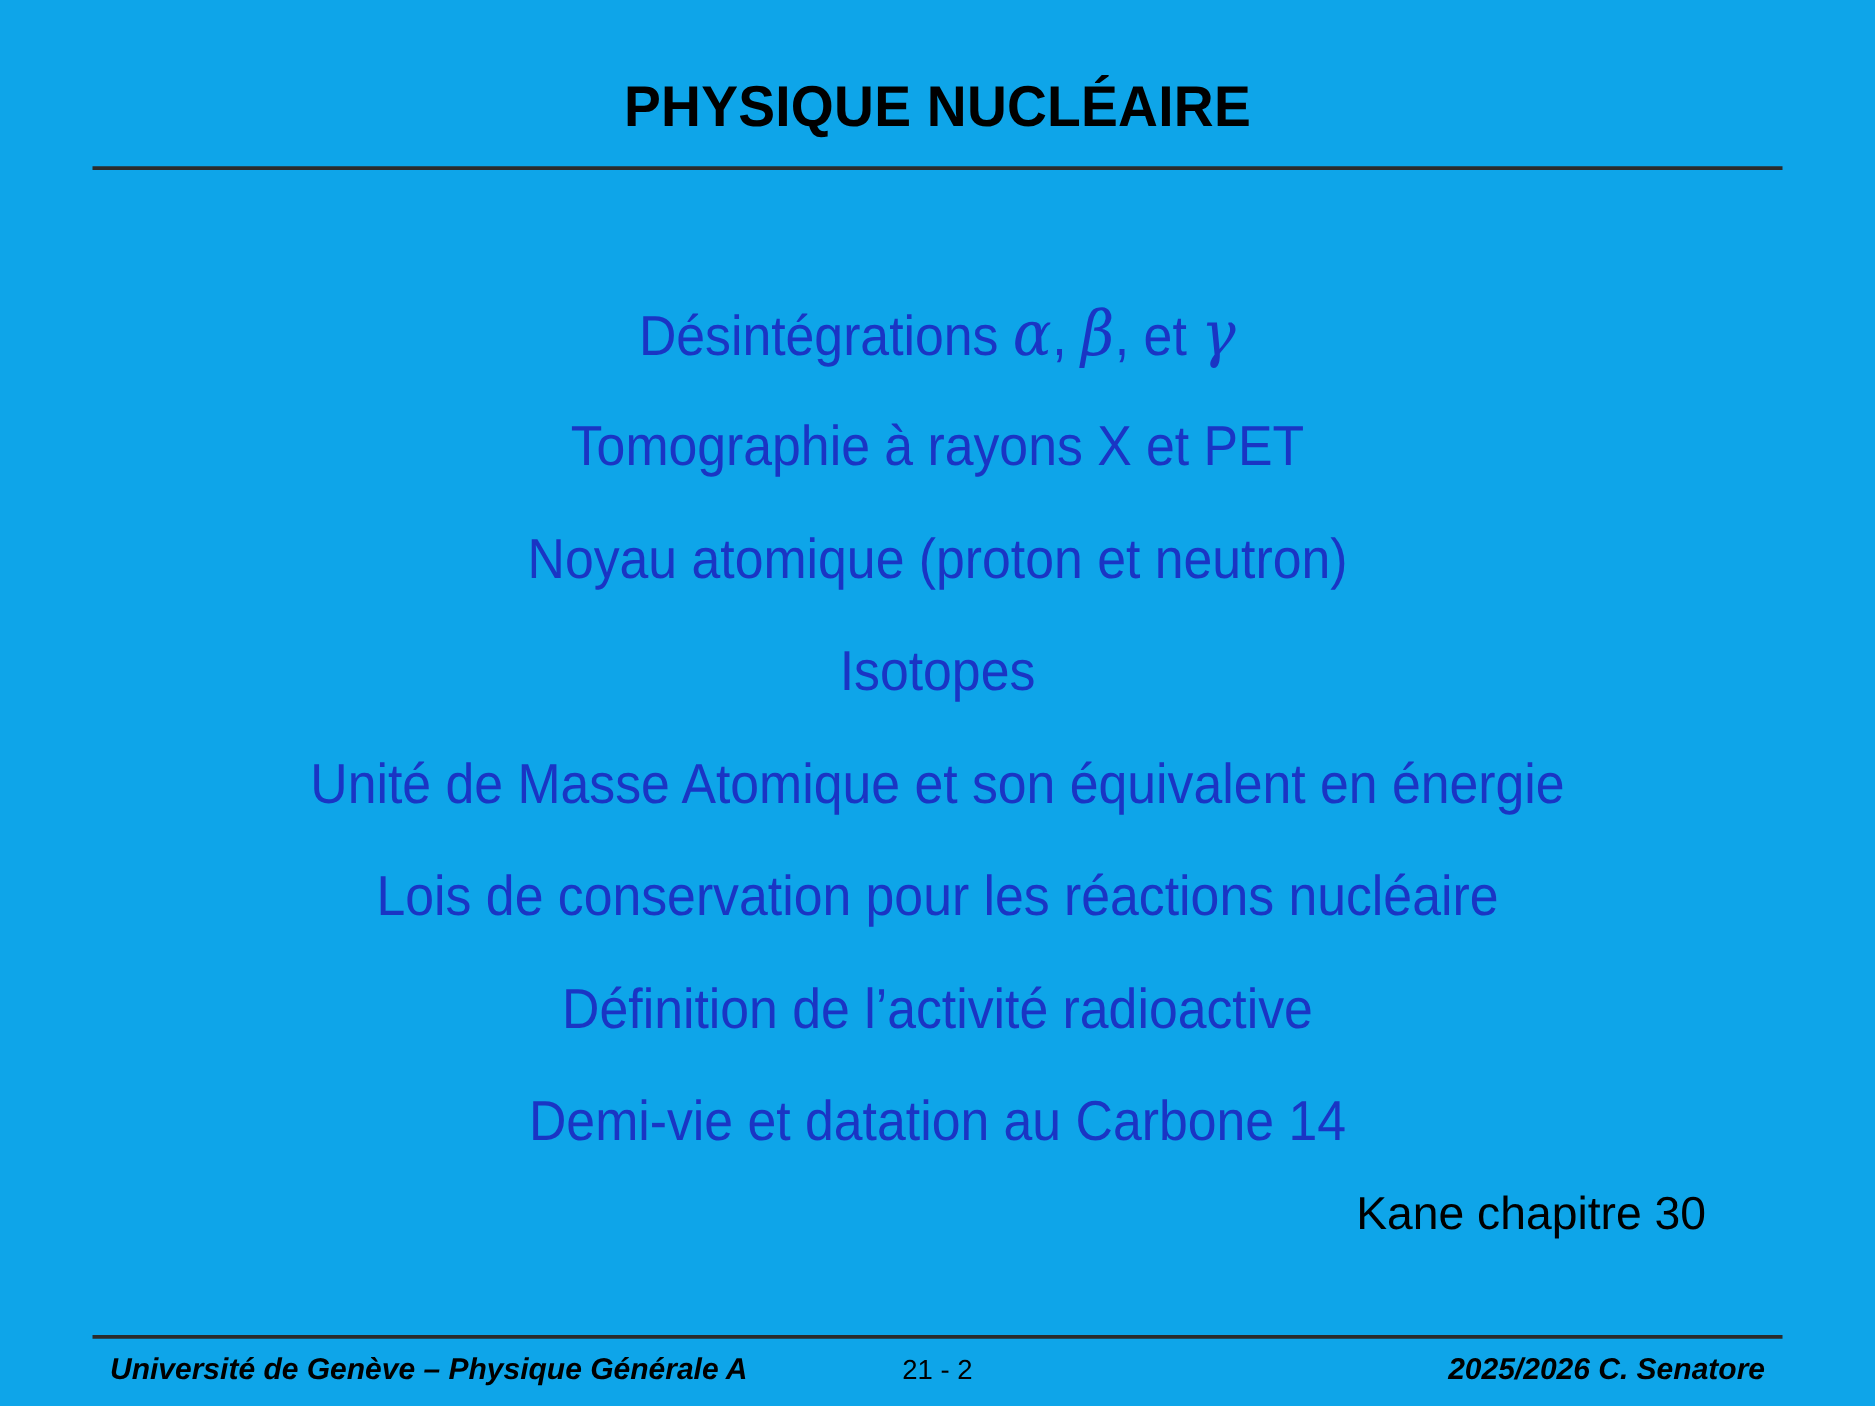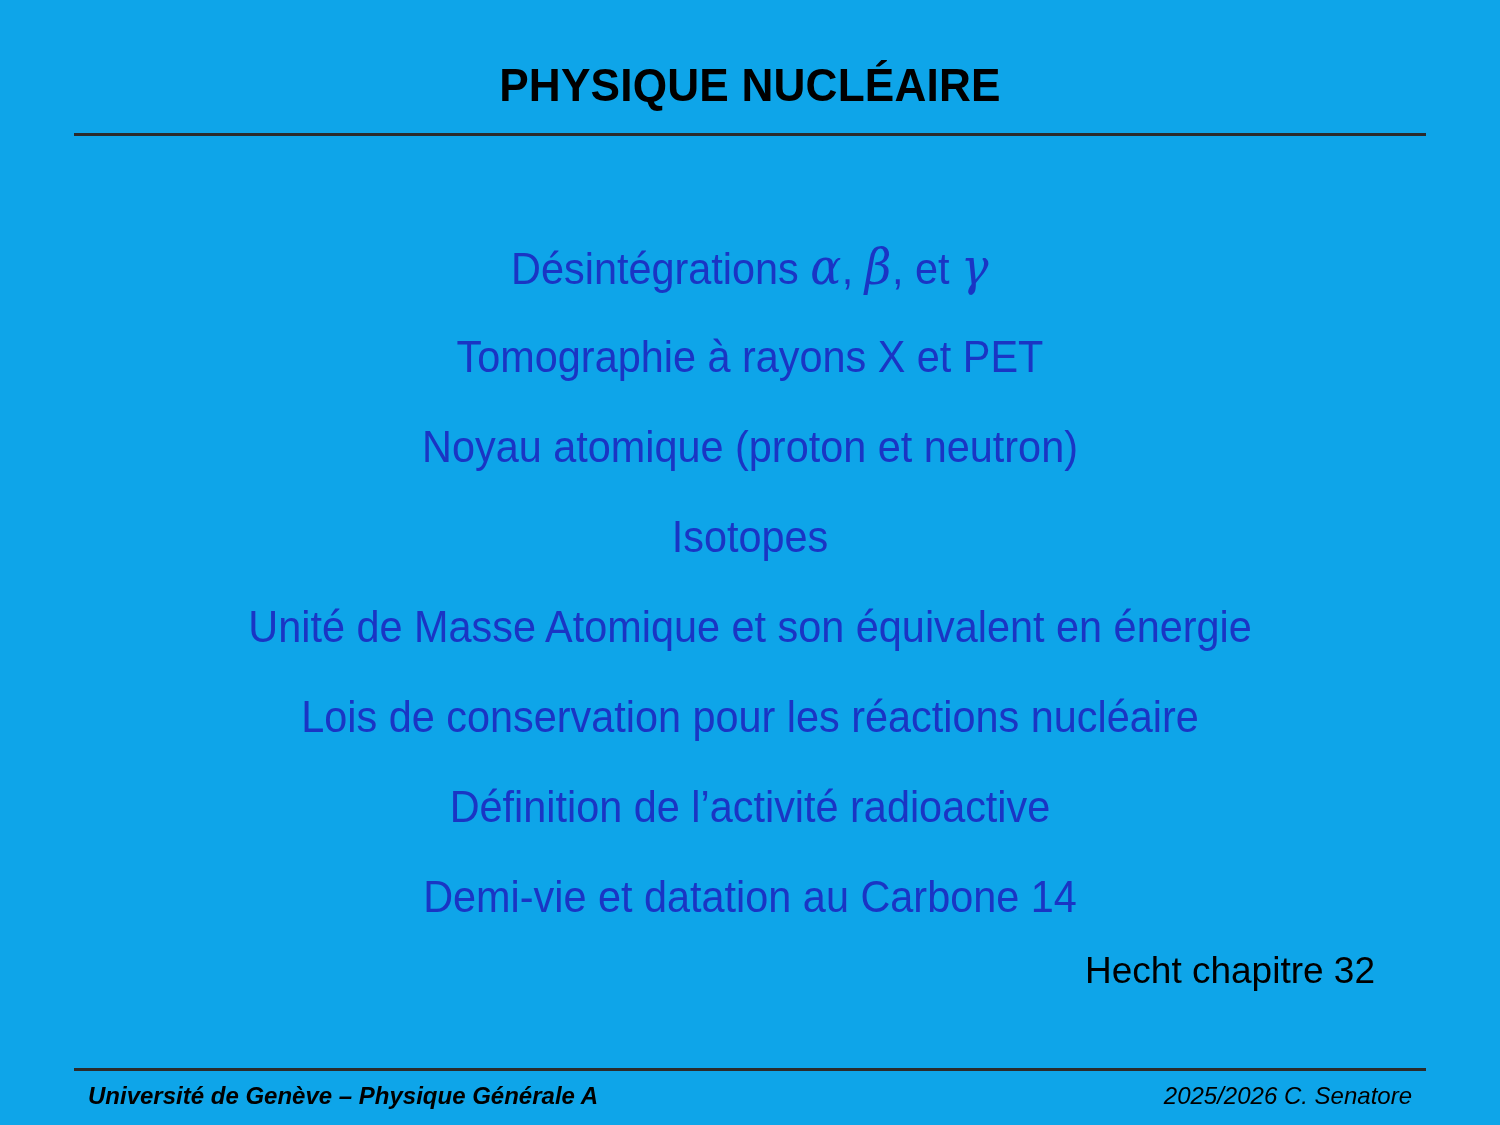--- a/index.html
+++ b/index.html
@@ -109,21 +109,21 @@
     left: 0;
     width: 1500px;
     text-align: center;
     font-style: normal;
     font-weight: normal;
     font-size: 22px;
   }
   #footer-right {
     right: 88px;
     font-style: italic;
-    font-weight: normal;
+    font-weight: bold;
     text-align: center;
   }
 </style>
 </head>
 <body>
 
 <div id="slide">
 
   <div id="slide-title">PHYSIQUE NUCLÉAIRE</div>
 
@@ -143,23 +143,24 @@
 
     <div class="body-line">Lois de conservation pour les réactions nucléaire</div>
 
     <div class="body-line">Définition de l’activité radioactive</div>
 
     <div class="body-line">Demi-vie et datation au Carbone 14</div>
 
   </div>
 
   <div id="references">
-    <div>Hecht chapitre 32</div>
+    <div>Kane chapitre 30</div>
   </div>
 
   <div id="footer-rule"></div>
 
   <div class="footer-text" id="footer-left">Université de Genève – Physique Générale A</div>
 
+  <div class="footer-text" id="footer-center">21 - 2</div>
 
   <div class="footer-text" id="footer-right">2025/2026  C. Senatore</div>
 
 </div>
 
 </body></html>

